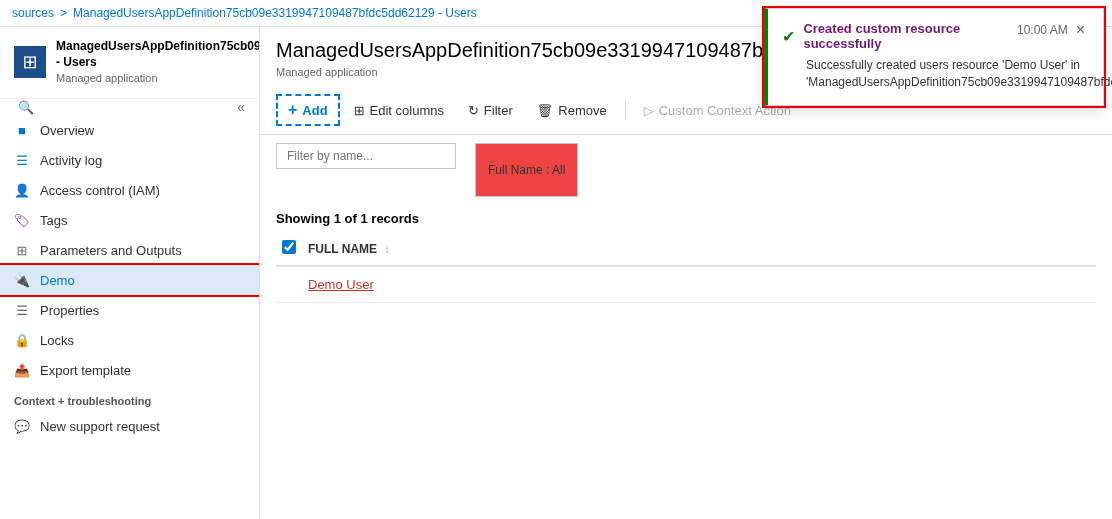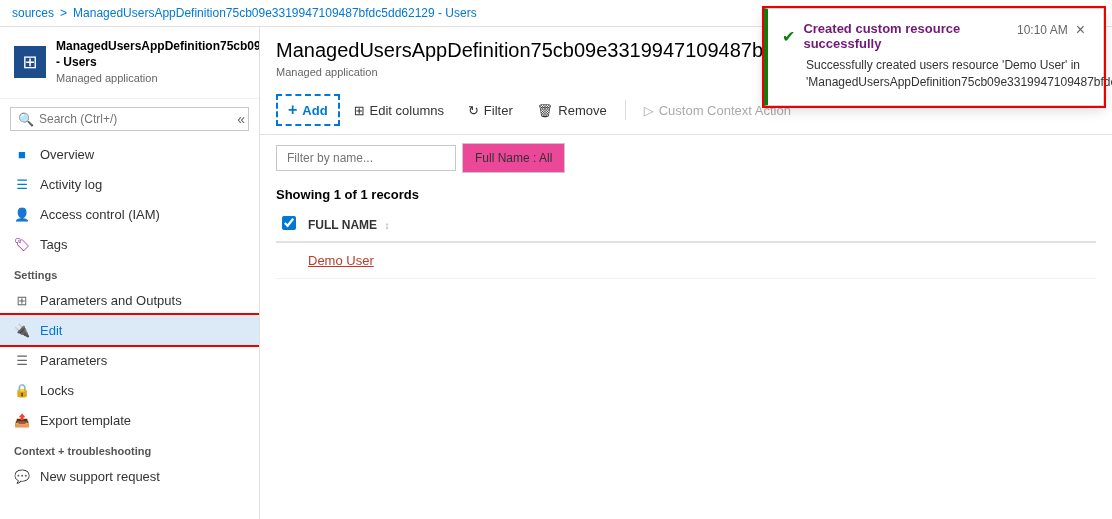--- a/index.html
+++ b/index.html
@@ -32,23 +32,23 @@
     .content-header { padding: 12px 16px 0 16px; border-bottom: 1px solid #e0e0e0; }
     .content-title { font-size: 20px; font-weight: 400; color: #000; margin-bottom: 4px; white-space: nowrap; overflow: hidden; text-overflow: ellipsis; }
     .content-subtitle { font-size: 11px; color: #666; margin-bottom: 10px; }
 
     .toolbar { display: flex; align-items: center; gap: 4px; padding: 6px 0 8px 0; }
     .toolbar-btn { display: flex; align-items: center; gap: 5px; padding: 5px 10px; border: 1px solid #0078d4; background: #fff; color: #0078d4; cursor: pointer; font-size: 13px; }
     .toolbar-btn.add-btn { border: 2px dashed #0078d4; font-weight: 600; }
     .toolbar-sep { width: 1px; height: 20px; background: #ddd; margin: 0 4px; }
     .toolbar-btn.disabled { color: #aaa; border-color: #ddd; cursor: default; }
 
-    .filter-row { display: flex; align-items: center; gap: 6px; padding: 8px 16px; }
+    .filter-row { display: flex; align-items: flex-start; gap: 19px; padding: 8px 16px; }
     .filter-input { padding: 5px 10px; border: 1px solid #c8c8c8; font-size: 12px; color: #999; width: 180px; outline: none; }
-    .filter-tag { padding: 7px 12px; border: 1px solid #c8c8c8; background: #ec4899; font-size: 12px; color: #333; cursor: pointer; }
+    .filter-tag { padding: 19px 12px; border: 1px solid #c8c8c8; background: #ef4444; font-size: 12px; color: #333; cursor: pointer; }
 
     .record-count { padding: 6px 16px; font-size: 13px; font-weight: 700; color: #000; }
 
     .table-area { flex: 1; overflow-y: auto; padding: 0 16px; }
     .data-table { width: 100%; border-collapse: collapse; }
     .data-table th { padding: 8px 6px; text-align: left; font-size: 12px; font-weight: 600; color: #333; border-bottom: 2px solid #e0e0e0; }
     .data-table td { padding: 10px 6px; border-bottom: 1px solid #f0f0f0; font-size: 13px; }
     .th-check { width: 24px; }
     .checkbox { width: 14px; height: 14px; accent-color: #0078d4; }
     .link-cell { color: #c0392b; text-decoration: underline; cursor: pointer; }
@@ -87,21 +87,20 @@
           <div class="sidebar-title" style="font-size:12px;line-height:1.3;">
             ManagedUsersAppDefinition75cb09e3319947109487bfdc5dd62129 - Users
           </div>
           <div class="sidebar-subtitle">Managed application</div>
         </div>
       </div>
     </div>
 
     <div class="sidebar-search search-row" style="position:relative;">
       <span class="search-icon-wrap">🔍</span>
-      <input type="text" style="width: 100%; padding: 4px 28px; border: 1px solid rgb(200, 200, 200); font-size: 12px; outline: none;" placeholder="Search (Ctrl+/)">
       <button class="sidebar-collapse-btn" style="position:absolute;right:14px;top:50%;transform:translateY(-50%);background:none;border:none;cursor:pointer;font-size:14px;color:#666;">«</button>
     </div>
 
     <div class="sidebar-nav">
 
       <div class="nav-item">
         <span class="nav-icon" style="color:#0078d4;">■</span>
         <span>Overview</span>
       </div>
       <div class="nav-item">
@@ -110,33 +109,32 @@
       </div>
       <div class="nav-item">
         <span class="nav-icon" style="color:#0078d4;">👤</span>
         <span>Access control (IAM)</span>
       </div>
       <div class="nav-item">
         <span class="nav-icon" style="color:#8b008b;">🏷</span>
         <span>Tags</span>
       </div>
 
-      <div class="section-label">Settings</div>
 
       <div class="nav-item">
         <span class="nav-icon" style="color:#666;">⊞</span>
         <span>Parameters and Outputs</span>
       </div>
       <div class="nav-item active" style="outline:2px solid #e00;">
         <span class="nav-icon" style="color:#0078d4;">🔌</span>
-        <span>Edit</span>
+        <span>Demo</span>
       </div>
       <div class="nav-item">
         <span class="nav-icon" style="color:#666;">☰</span>
-        <span>Parameters</span>
+        <span>Properties</span>
       </div>
       <div class="nav-item">
         <span class="nav-icon" style="color:#666;">🔒</span>
         <span>Locks</span>
       </div>
       <div class="nav-item">
         <span class="nav-icon" style="color:#0078d4;">📤</span>
         <span>Export template</span>
       </div>
 
@@ -212,18 +210,18 @@
   </div>
 </div>
 
 <div class="notification notif-outline">
   <div class="notif-header">
     <div class="notif-title-row">
       <span class="notif-check">✔</span>
       <span class="notif-title">Created custom resource successfully</span>
     </div>
     <div style="display:flex;align-items:center;gap:6px;">
-      <span class="notif-time">10:10 AM</span>
+      <span class="notif-time">10:00 AM</span>
       <button class="notif-close">×</button>
     </div>
   </div>
   <div class="notif-body">Successfully created users resource 'Demo User' in 'ManagedUsersAppDefinition75cb09e3319947109487bfdc5dd62129bf...</div>
 </div>
 
 </body></html>

